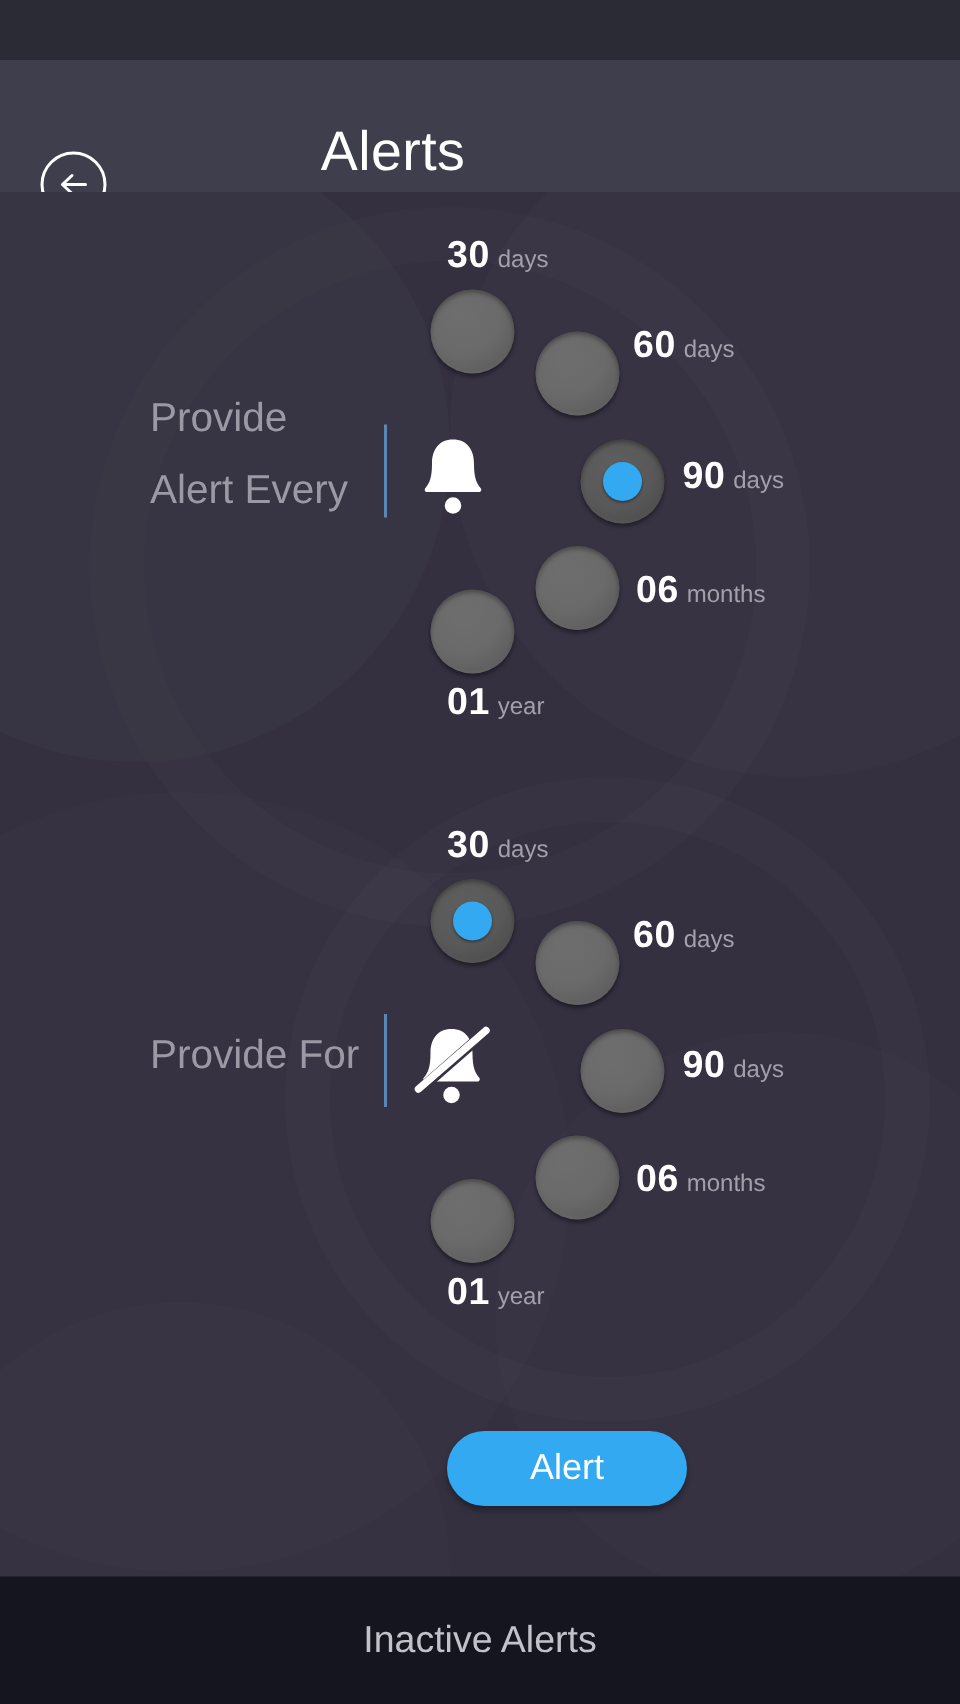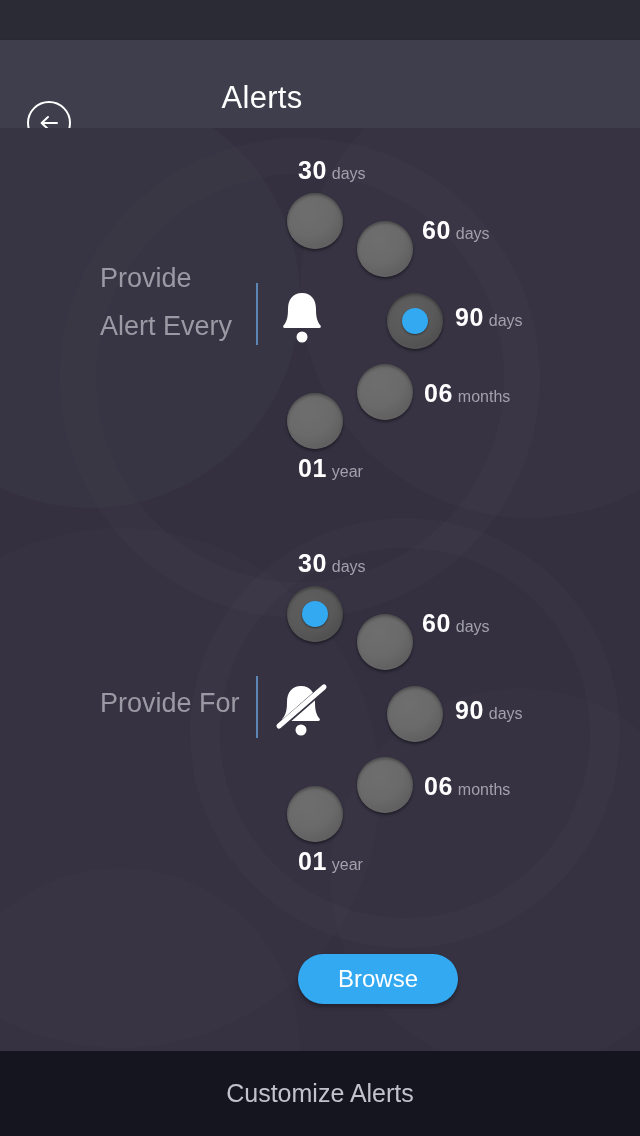--- a/index.html
+++ b/index.html
@@ -43,21 +43,21 @@
     border-radius: 50%;
     box-sizing: border-box;
     cursor: pointer;
   }
   .back-btn svg { position: absolute; left: 8px; top: 8px; }
   .header-title {
     position: absolute;
     left: 0; top: 40px;
     width: 524px;
     text-align: center;
-    font-size: 31px;
+    font-size: 37px;
     color: #ffffff;
     letter-spacing: 0.3px;
   }
 
   
   .content {
     position: absolute;
     left: 0; top: 128px;
     width: 640px; height: 923px;
     background: #343040;
@@ -339,19 +339,19 @@
       </div>
     </div>
 
     <div class="group" style="top:790px;height:133px;">
       
       
     </div>
 
   </div>
 
-  <button class="browse-btn">Browse</button>
+  <button class="browse-btn">Alert</button>
 
   <div class="footer">
-    <div class="footer-text">Customize Alerts</div>
+    <div class="footer-text">Inactive Alerts</div>
   </div>
 
 </div>
 
 </body></html>

